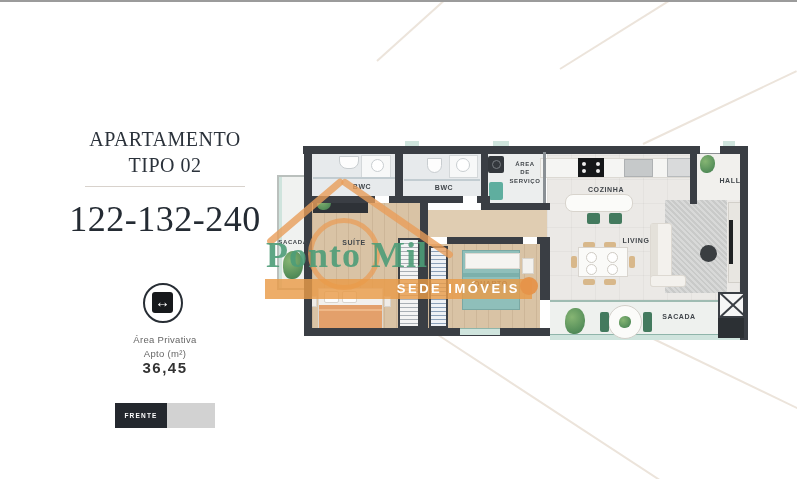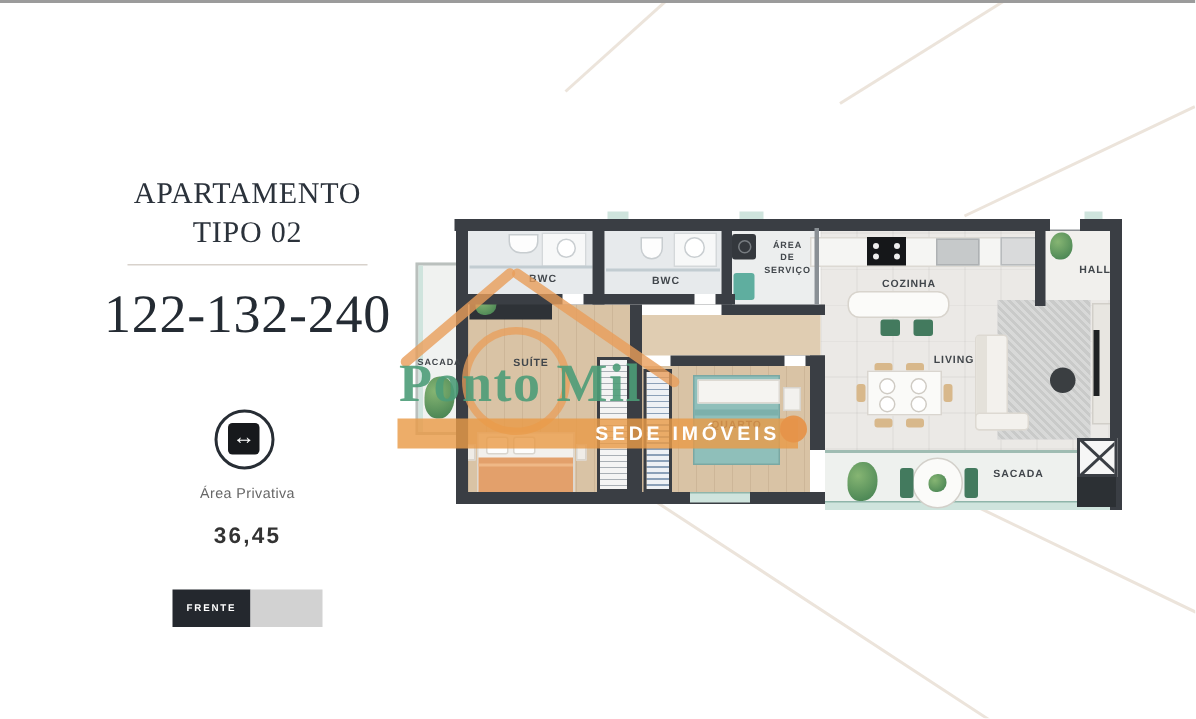--- a/index.html
+++ b/index.html
@@ -33,36 +33,37 @@
 <div id="canvas">
 
   <div class="abs" style="left:0;top:0;width:797px;height:2px;background:#9b9b9b;z-index:2;"></div>
 
   <div class="abs diag" style="left:377px;top:60px;width:90px;transform:rotate(-42deg);"></div>
   <div class="abs diag" style="left:560px;top:68px;width:128px;transform:rotate(-32deg);"></div>
   <div class="abs diag" style="left:643px;top:143px;width:170px;transform:rotate(-25.4deg);"></div>
   <div class="abs diag" style="left:432px;top:330px;width:272px;transform:rotate(33.2deg);"></div>
   <div class="abs diag" style="left:637px;top:330px;width:178px;transform:rotate(25.7deg);"></div>
 
-  <div class="abs" style="left:55px;top:116px;width:220px;height:320px;z-index:5;text-align:center;">
+  <div class="abs" style="left:55px;top:126px;width:220px;height:320px;z-index:5;text-align:center;">
     <div class="abs serif" style="left:0;top:0;width:220px;font-size:20px;letter-spacing:.5px;color:#2b323b;line-height:1.3;">
       <div>APARTAMENTO</div>
       <div>TIPO 02</div>
     </div>
     <div class="abs" style="left:30px;top:60px;width:160px;height:1px;background:#d8d2cc;"></div>
     <div class="abs serif" style="left:0;top:72px;width:220px;font-size:36px;color:#242b33;letter-spacing:.5px;">122-132-240</div>
 
     <div class="abs" style="left:88px;top:157px;width:40px;height:40px;border:2.5px solid #272d34;border-radius:50%;">
       <div class="abs" style="left:7px;top:7px;width:21px;height:21px;background:#17191c;border-radius:3px;color:#fff;font-size:15px;font-weight:bold;line-height:20px;text-align:center;">
         <span>↔</span>
       </div>
     </div>
 
     <div class="abs" style="left:0;top:207px;width:220px;font-size:9.5px;color:#666;letter-spacing:.3px;line-height:1.5;">
       <div>Área Privativa</div>
+      <div>Apto (m²)</div>
     </div>
     <div class="abs" style="left:0;top:233px;width:220px;font-size:15px;font-weight:bold;color:#333;letter-spacing:1.5px;">36,45</div>
 
     <div class="abs" style="left:60px;top:277px;width:100px;height:25px;display:flex;">
       <div style="width:52px;height:25px;background:#24282e;color:#fff;font-size:6.5px;font-weight:bold;letter-spacing:1.2px;display:flex;align-items:center;justify-content:center;">
         <span>FRENTE</span>
       </div>
       <div style="width:48px;height:25px;background:#d2d2d2;"></div>
     </div>
   </div>

